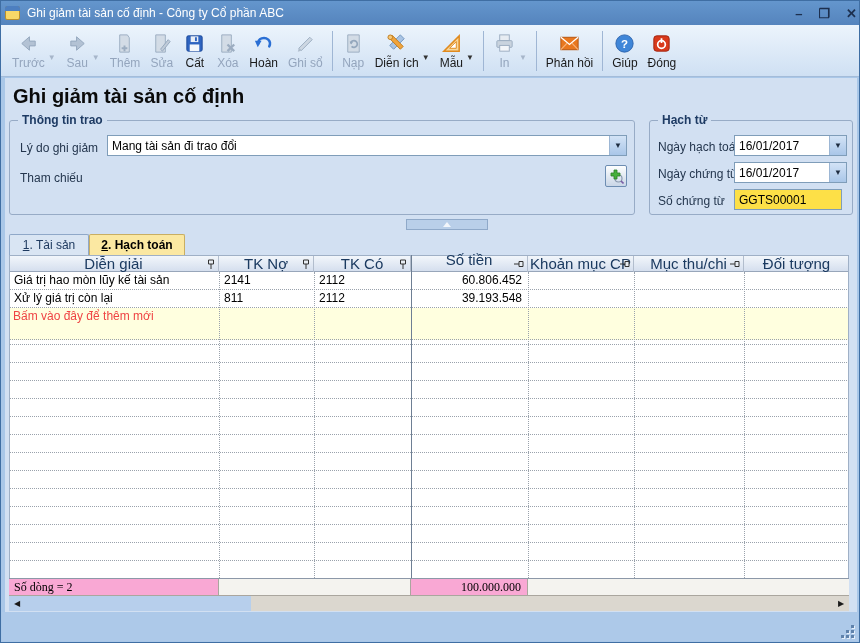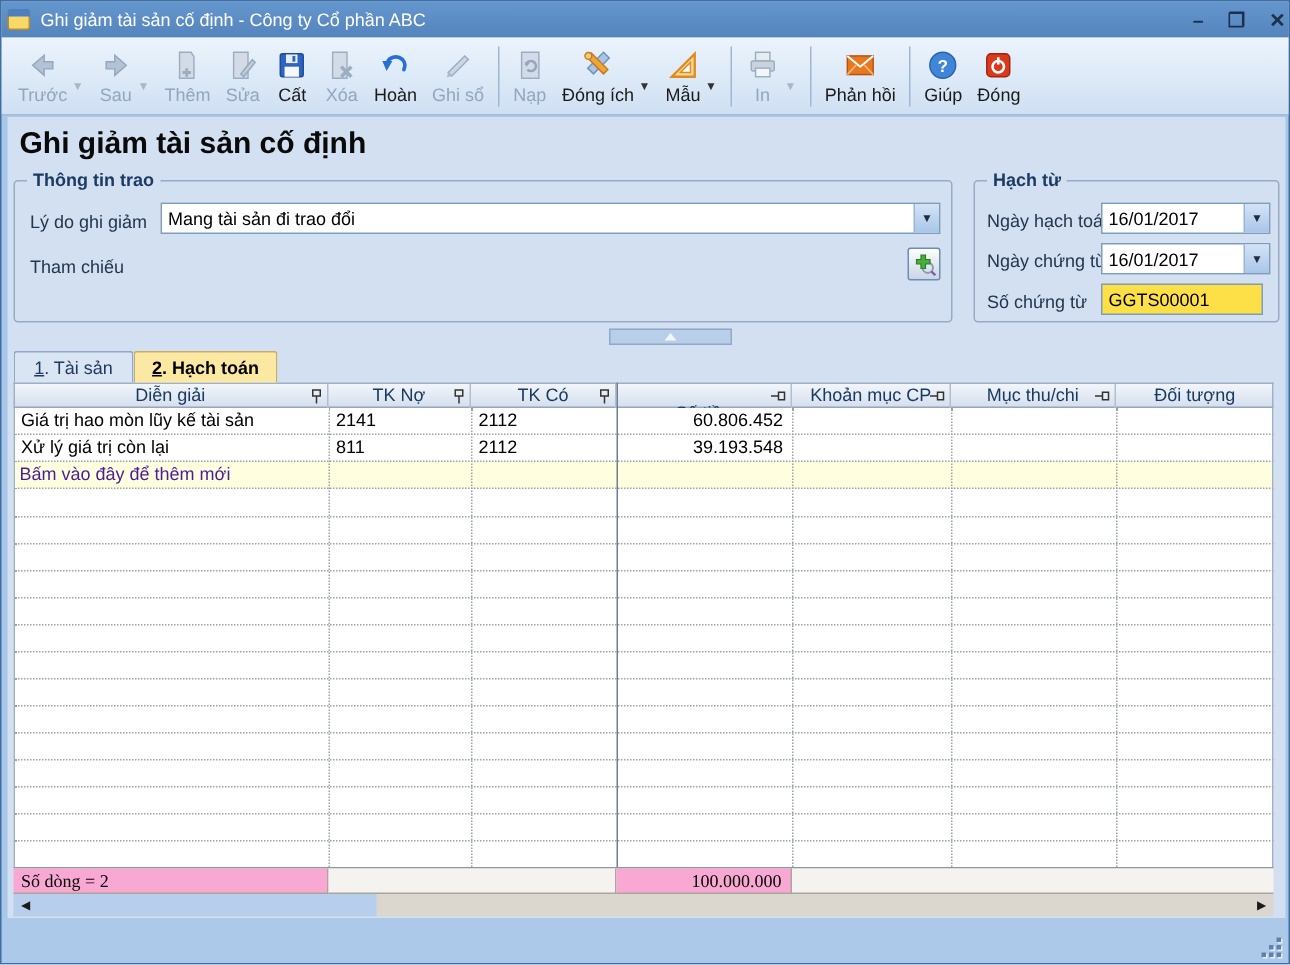--- a/index.html
+++ b/index.html
@@ -64,30 +64,30 @@
   .tab { position:absolute; top:156px; height:21px; display:flex; align-items:center; justify-content:center;
     font-size:12px; border:1px solid #8fa8c8; border-bottom:none; border-radius:2px 2px 0 0; }
   .tab .accel { text-decoration:underline; }
   .tab1 { left:4px; width:80px; background:#d9e5f3; color:#1e3a60; }
   .tab2 { left:84px; width:96px; background:#fbe8a2; border-color:#c9ae62; font-weight:bold; color:#000; z-index:3; }
 
   
   .grid { position:absolute; left:4px; top:177px; width:840px; height:356px; }
   .ghead { position:absolute; top:0; left:0; width:840px; height:17px;
     background:linear-gradient(#f2f6fb,#d5dfee); border-top:1px solid #9fb0c6; border-bottom:1px solid #98a6ba; }
-  .hcell { position:absolute; top:0; height:16px; display:flex; align-items:flex-start; justify-content:center;
-    color:#1b3a60; font-size:12px; border-right:1px solid #b2bdcd; }
+  .hcell { position:absolute; top:0; height:16px; display:flex; align-items:flex-end; justify-content:center;
+    color:#1b3a60; font-size:15px; border-right:1px solid #b2bdcd; }
   .hpin { position:absolute; right:3px; top:3px; }
 
   .gbody { position:absolute; top:17px; left:0; width:840px; height:306px; background:#fff; }
   .grow { position:absolute; left:0; width:840px; height:18px; border-bottom:1px dotted #9aa2ac; }
   .gcell { position:absolute; top:0; height:17px; line-height:17px; font-size:12px; color:#000;
     white-space:nowrap; overflow:hidden; padding-left:5px; }
-  .hintrow { position:absolute; left:0; width:840px; height:18px; background:#ffffdf;
-    border-bottom:1px dotted #9aa2ac; line-height:17px; padding-left:4px; color:#4c1d95; font-size:12px; }
+  .hintrow { position:absolute; left:0; width:840px; height:32px; background:#ffffdf;
+    border-bottom:1px dotted #9aa2ac; line-height:17px; padding-left:4px; color:#ef4444; font-size:12px; }
   .hgridline { position:absolute; left:0; width:840px; height:0; border-top:1px dotted #9aa2ac; }
   .vline { position:absolute; top:17px; height:306px; width:0; border-left:1px dotted #9aa2ac; }
   .vfrozen { position:absolute; top:0; height:340px; width:1px; background:#6e7f94; }
   .gedge { position:absolute; top:0; height:340px; width:1px; background:#9fb0c6; }
 
   
   .c0 { left:0;   width:210px; }
   .c1 { left:210px; width:95px; }
   .c2 { left:305px; width:97px; }
   .c3 { left:402px; width:117px; text-align:right; padding-right:6px; padding-left:0; }
@@ -227,21 +227,21 @@
       </div>
     </div>
 
     <div class="titem">
       <div class="ticol">
         <svg viewBox="0 0 24 24">
             <path d="M16 3 L20 7 L9 18 L5 14 Z" fill="#a9c4e4" stroke="#6f93bd"></path>
             <path d="M4.5 6.5 L7.5 3.5 L19 15 L16 18 Z" fill="#f0a43c" stroke="#c07c1e"></path>
             <circle cx="5.5" cy="5.5" r="2.4" fill="#f6c979" stroke="#c07c1e"></circle>
           </svg>
-        <span class="tlabel">Đóng ích</span>
+        <span class="tlabel">Diễn ích</span>
       </div>
         <span class="caret">▼</span>
     </div>
 
     <div class="titem">
       <div class="ticol">
         <svg viewBox="0 0 24 24">
             <path d="M4 20 L20 20 L20 4 Z" fill="#f8d79a" stroke="#e08a1e" stroke-width="1.6"></path>
             <path d="M10 17 L17 17 L17 10 Z" fill="#fff" stroke="#e08a1e"></path>
           </svg>

